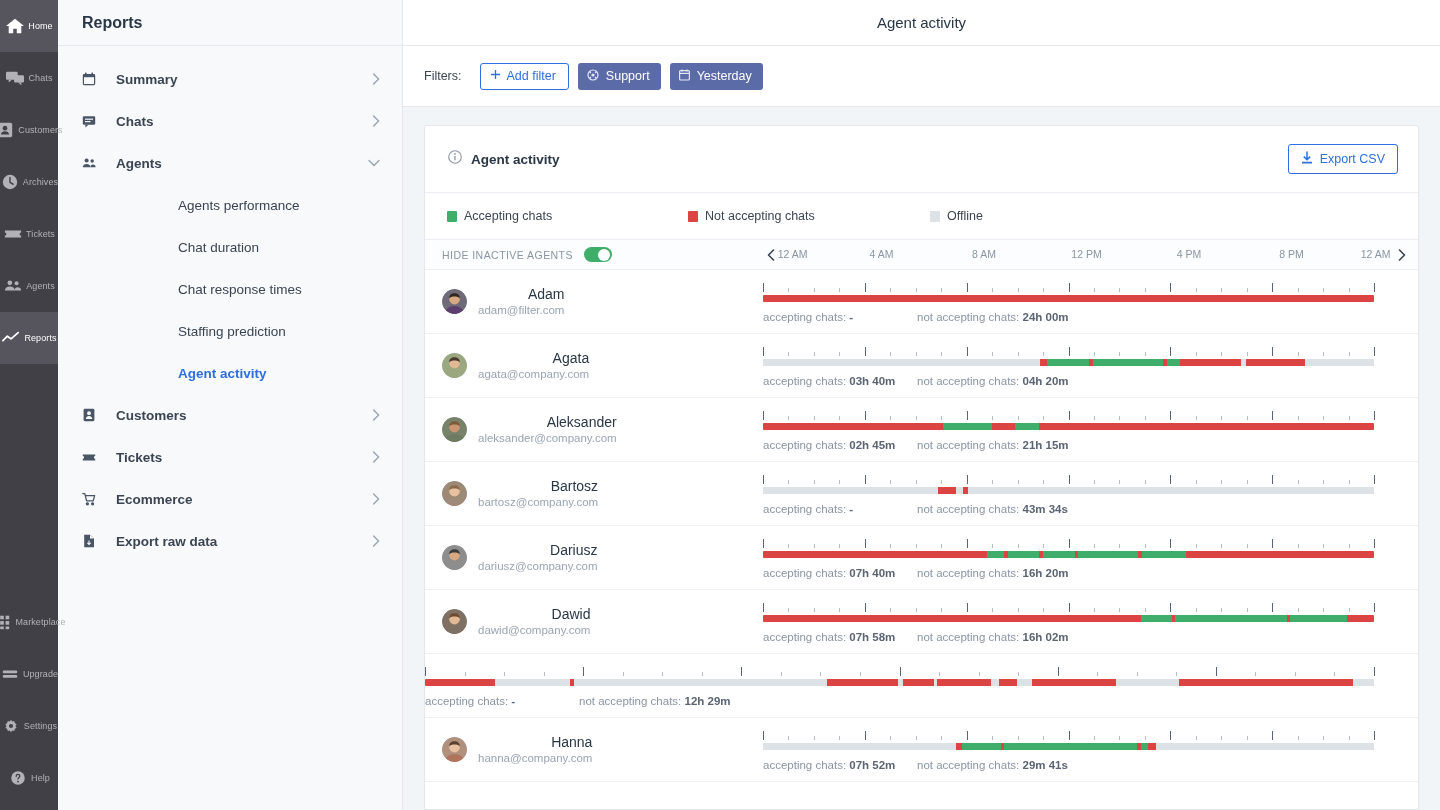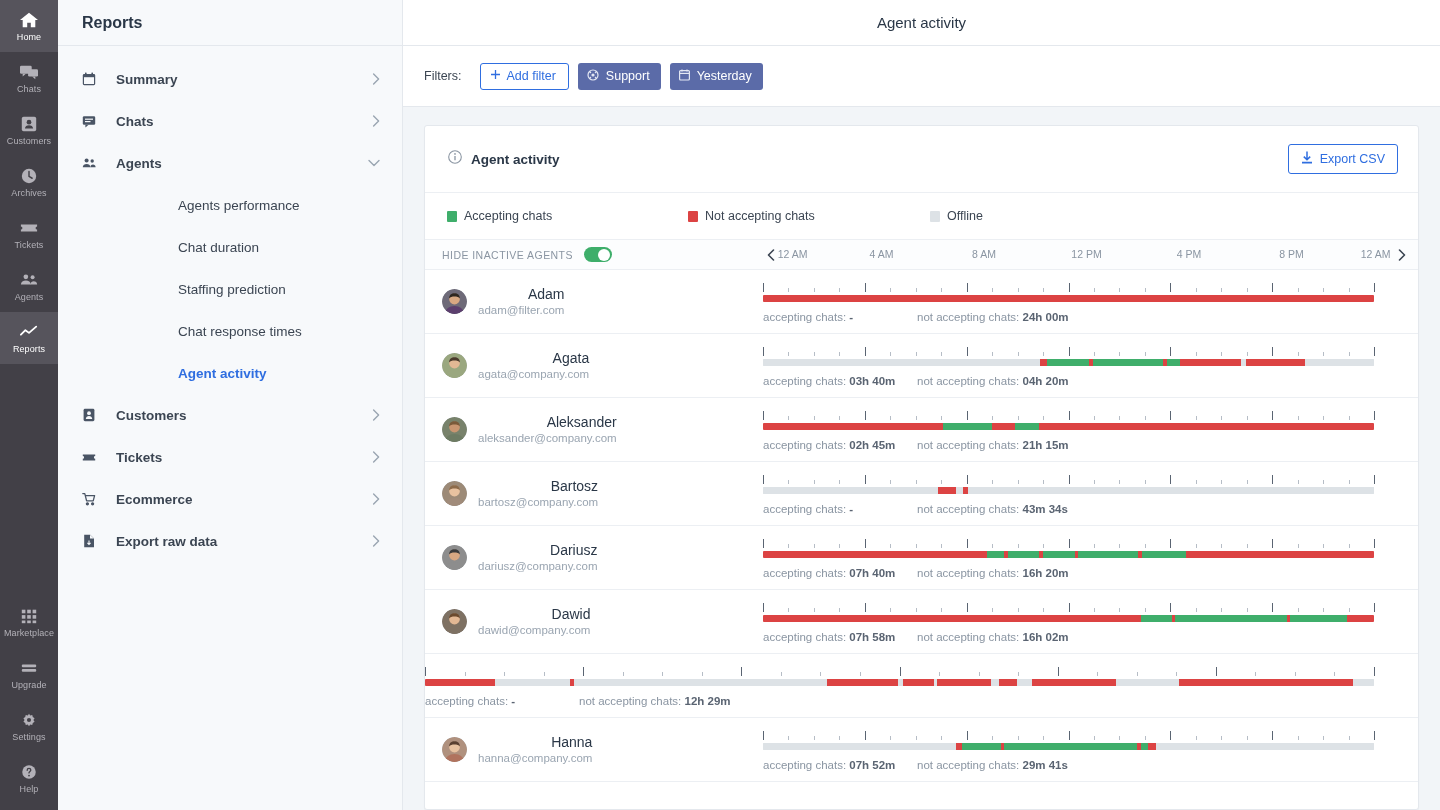--- a/index.html
+++ b/index.html
@@ -14,21 +14,21 @@
 
   
   .rail {
     width: 58px; flex: 0 0 58px; height: 810px;
     background: #424047; display: flex; flex-direction: column;
     align-items: stretch; position: relative;
   }
   .rail-top { display: flex; flex-direction: column; }
   .rail-bottom { margin-top: auto; display: flex; flex-direction: column; padding-bottom: 6px; }
   .rail-item {
-    height: 52px; display: flex; flex-direction: column;
+    height: 52px; display: flex; flex-direction: row;
     align-items: center; justify-content: center; gap: 3px;
     color: #b3b1b8; cursor: pointer; position: relative;
   }
   .rail-item.active { background: #56545c; color: #ffffff; }
   .rail-item.active::before{
     content:""; position:absolute; left:0; top:0; bottom:0; width:3px; background:#4c7fe4; display:none;
   }
   .rail-label { font-size: 9px; line-height: 10px; letter-spacing: .1px; }
   .rail-ic { width: 20px; height: 18px; display:block; }
 
@@ -322,24 +322,24 @@
             </svg>
           </span>
         </div>
         <div class="nav-sub">
           <span>Agents performance</span>
         </div>
         <div class="nav-sub">
           <span>Chat duration</span>
         </div>
         <div class="nav-sub">
+          <span>Chat response times</span>
+        </div>
+        <div class="nav-sub">
           <span>Staffing prediction</span>
-        </div>
-        <div class="nav-sub">
-          <span>Chat response times</span>
         </div>
         <div class="nav-sub sel">
           <span>Agent activity</span>
         </div>
         <div class="nav-row">
           <span class="nav-ic">
             <svg width="14" height="14" viewBox="0 0 14 14" fill="#4a5565">
               <rect x="1.6" y="0.8" width="10.8" height="12.4" rx="1.4"></rect>
               <circle cx="7" cy="5.2" r="1.9" fill="#f7f9fb"></circle>
               <path d="M3.8 11c0-1.9 1.6-2.9 3.2-2.9s3.2 1 3.2 2.9z" fill="#f7f9fb"></path>

